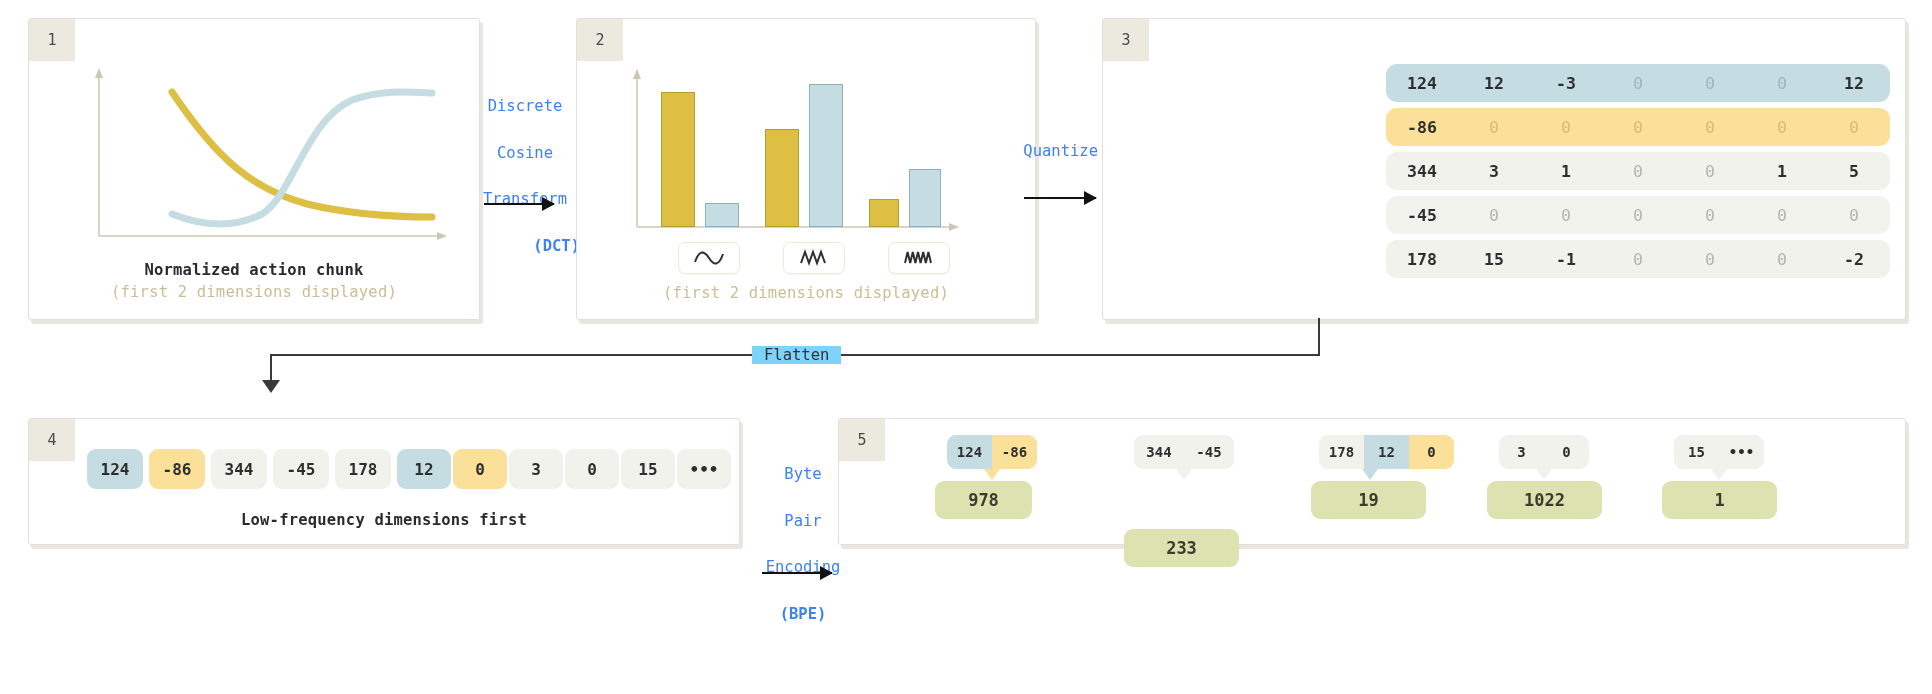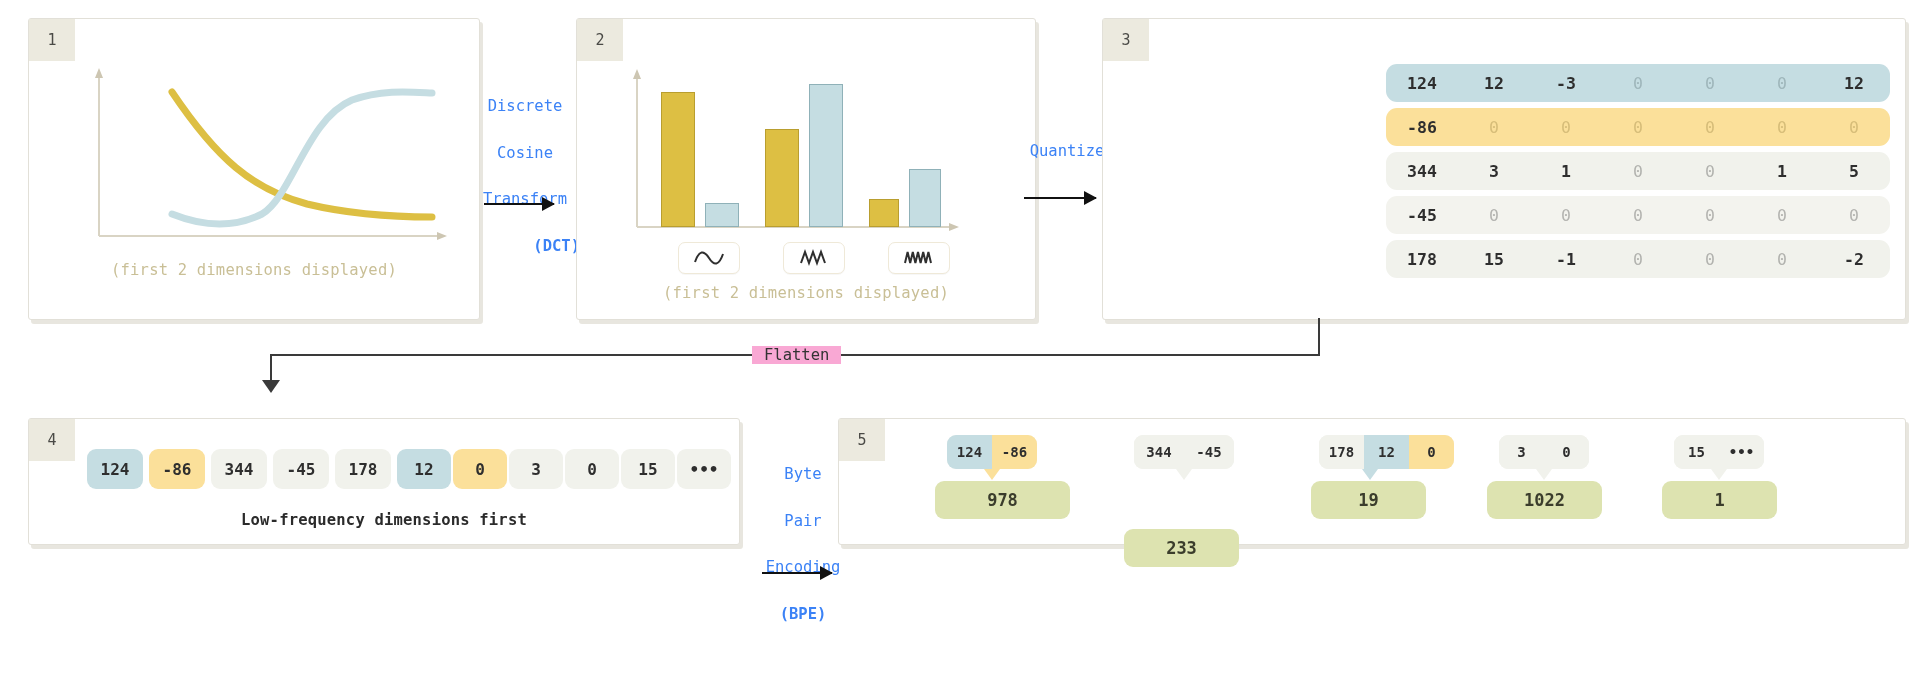--- a/index.html
+++ b/index.html
@@ -52,21 +52,21 @@
   .zero.ongold{color:#8a7434;}
 
   
   .chip{position:absolute;height:40px;min-width:54px;border-radius:9px;display:flex;
         align-items:center;justify-content:center;font-size:16px;font-weight:bold;background:#f1f2ec;}
   .chip.blue{background:#c5dde2;}
   .chip.gold{background:#fbe09a;}
 
   
   .flat-line{position:absolute;background:#3a3a3a;}
-  .flat-label{position:absolute;background:#f9a8d4;font-size:15.5px;color:#333;padding:0 12px;}
+  .flat-label{position:absolute;background:#7dd3fc;font-size:15.5px;color:#333;padding:0 12px;}
   .down-arrow{position:absolute;width:0;height:0;border-left:9px solid transparent;
      border-right:9px solid transparent;border-top:13px solid #3a3a3a;}
 
   
   .grp{position:absolute;height:34px;border-radius:9px;display:flex;overflow:hidden;background:#f1f2ec;}
   .grp span{display:flex;align-items:center;justify-content:center;font-size:14px;font-weight:bold;}
   .grp .s-plain{background:#f1f2ec;}
   .grp .s-blue{background:#c5dde2;}
   .grp .s-gold{background:#fbe09a;}
   .tail{position:absolute;width:0;height:0;border-left:8px solid transparent;
@@ -81,20 +81,21 @@
   <div class="badge">1</div>
   <svg class="axes" width="380" height="190" style="left:48px;top:45px;" viewBox="0 0 380 190">
     <line x1="22" y1="12" x2="22" y2="172" stroke="#d9d4c4" stroke-width="2"></line>
     <polygon points="22,4 18,14 26,14" fill="#cdc6b2"></polygon>
     <line x1="22" y1="172" x2="362" y2="172" stroke="#d9d4c4" stroke-width="2"></line>
     <polygon points="370,172 360,168 360,176" fill="#cdc6b2"></polygon>
     <path d="M 95 28 C 140 95, 175 125, 230 140 C 280 152, 330 153, 355 153" fill="none" stroke="#ddbf43" stroke-width="7" stroke-linecap="round"></path>
     <path d="M 95 150 C 125 162, 155 165, 185 150 C 215 132, 230 55, 275 36 C 305 25, 335 28, 355 29" fill="none" stroke="#c5dde2" stroke-width="7" stroke-linecap="round"></path>
   </svg>
   <div class="caption" style="top:240px;">
+    <div class="cap-main">Normalized action chunk</div>
     <div class="cap-sub">(first 2 dimensions displayed)</div>
   </div>
 </div>
 
 <div class="conn" style="left:470px;top:72px;width:110px;">
   <div class="conn-label">
     <div>Discrete</div>
     <div>Cosine</div>
     <div>Transform</div>
     <div style="font-weight:bold;text-align:right;">(DCT)</div>
@@ -143,21 +144,21 @@
   <div class="wbtn" style="left:311px;top:223px;width:60px;height:30px;">
     <svg width="34" height="18" viewBox="0 0 34 18">
         <path d="M3 14 L5.6 3 L8.2 14 L10.8 3 L13.4 14 L16 3 L18.6 14 L21.2 3 L23.8 14 L26.4 3 L29 14" fill="none" stroke="#2f2f2f" stroke-width="2"></path>
       </svg>
   </div>
   <div class="caption" style="top:263px;">
     <div class="cap-sub">(first 2 dimensions displayed)</div>
   </div>
 </div>
 
-<div class="conn" style="left:1012px;top:140px;width:110px;">
+<div class="conn" style="left:988px;top:140px;width:110px;text-align:right;">
   <div class="conn-label">Quantize</div>
 </div>
 <div class="arrow-h" style="left:1024px;top:197px;width:72px;"></div>
 
 <div class="stage" style="left:1102px;top:18px;width:802px;height:300px;">
   <div class="badge">3</div>
   <div style="position:absolute;left:283px;top:45px;">
     <div class="mrow blue" style="position:relative;margin-bottom:6px;">
       <div class="mcell">124</div>
       <div class="mcell">12</div>
@@ -246,21 +247,21 @@
 
 <div class="stage" style="left:838px;top:418px;width:1066px;height:125px;">
   <div class="badge">5</div>
   <div style="position:absolute;left:0;top:0;width:100%;height:100%;">
 
     <div class="grp" style="left:108px;top:16px;width:90px;">
       <span class="s-blue" style="width:45px;">124</span>
       <span class="s-gold" style="width:45px;">-86</span>
     </div>
     <div class="tail" style="left:145px;top:50px;border-top-color:#fbe09a;"></div>
-    <div class="tok" style="left:96px;top:62px;width:135px;">978</div>
+    <div class="tok" style="left:96px;top:62px;width:97px;">978</div>
 
     <div class="grp" style="left:295px;top:16px;width:100px;">
       <span class="s-plain" style="width:50px;">344</span>
       <span class="s-plain" style="width:50px;">-45</span>
     </div>
     <div class="tail" style="left:337px;top:50px;"></div>
     <div class="tok" style="left:285px;top:62px;width:115px;margin-top:48px;">233</div>
 
     <div class="grp" style="left:480px;top:16px;width:135px;">
       <span class="s-plain" style="width:45px;">178</span>

